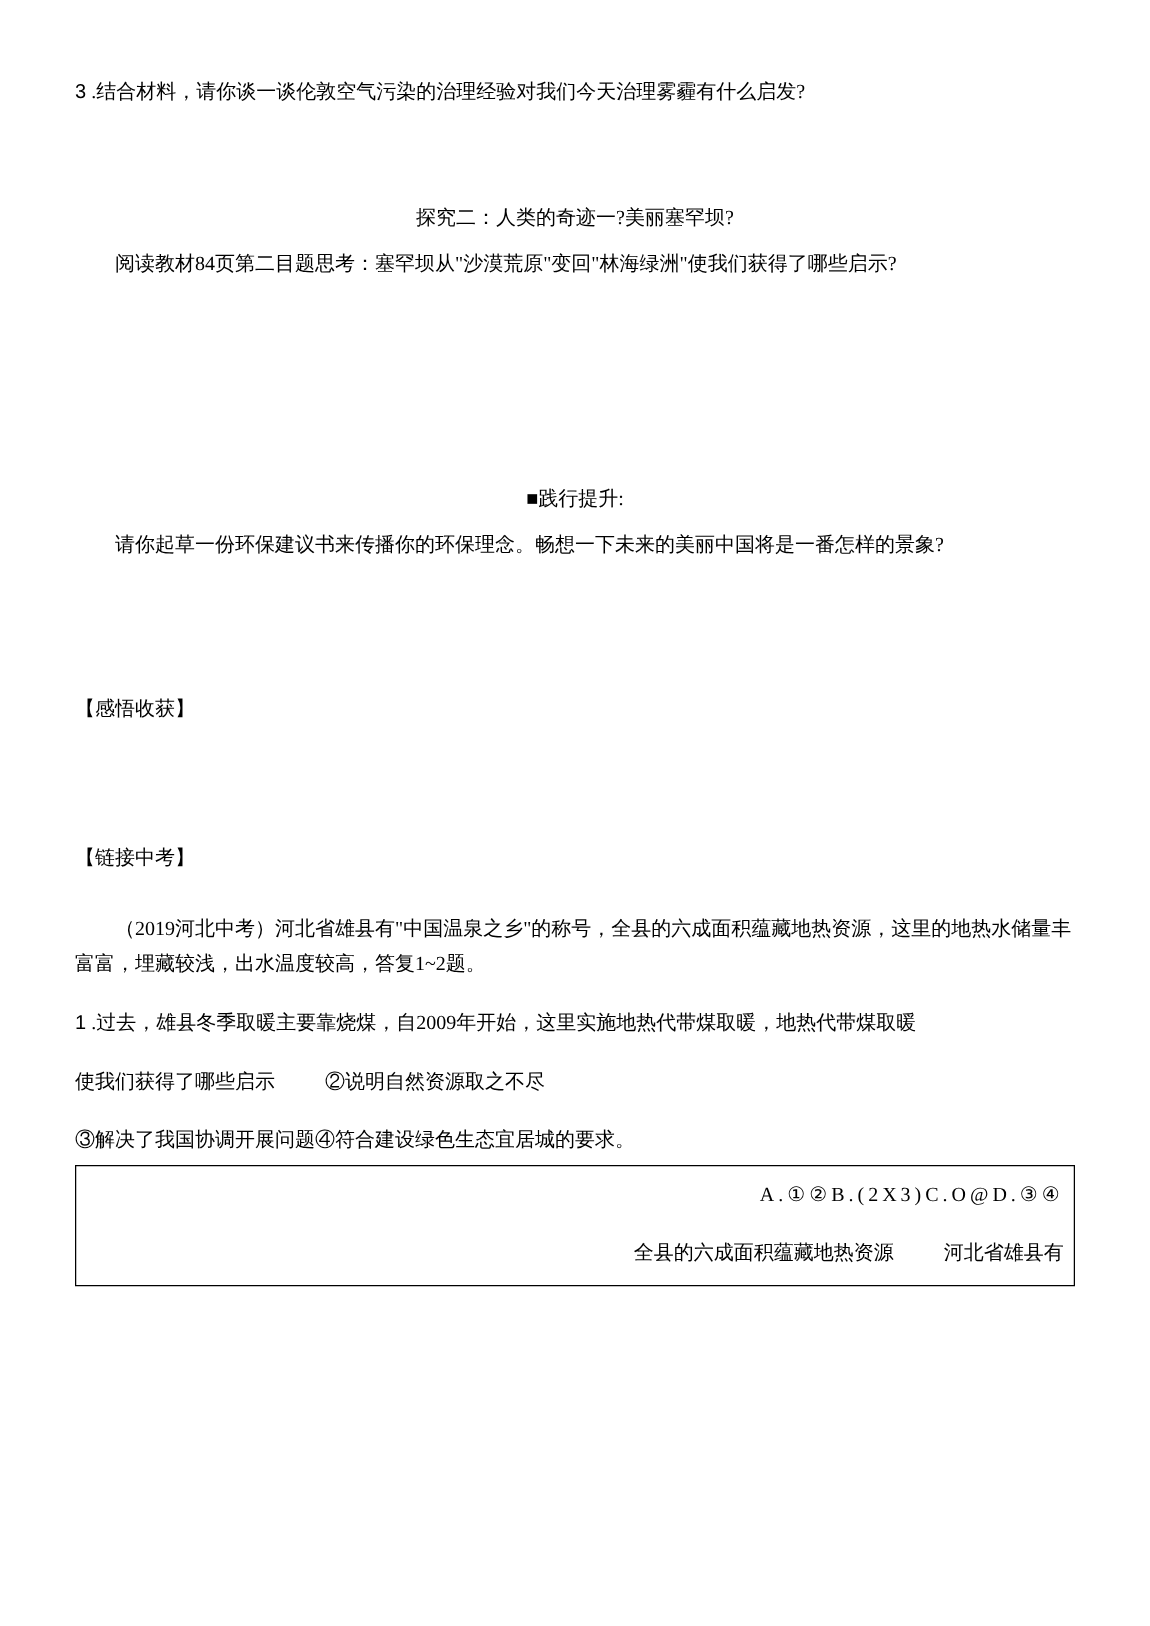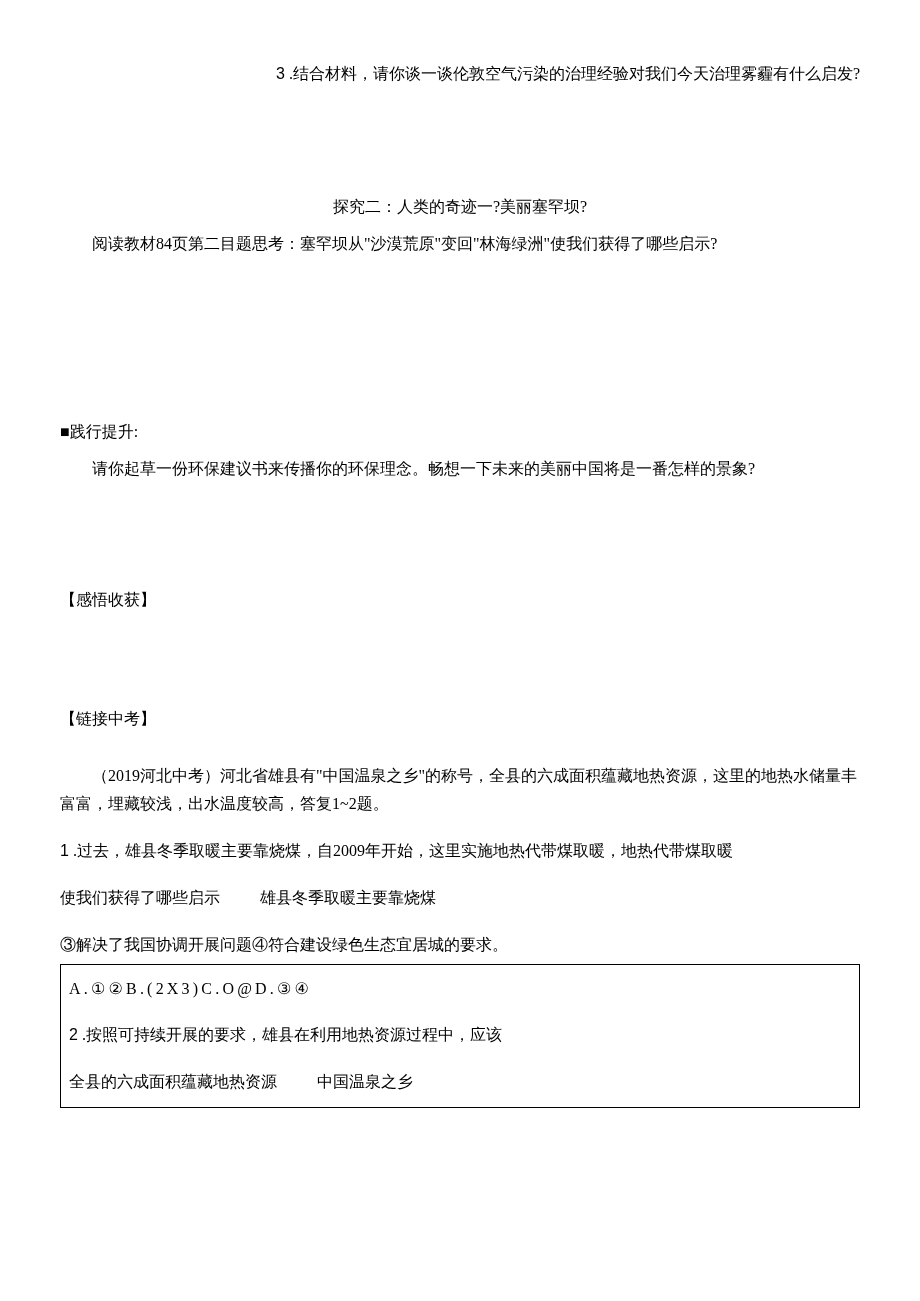--- a/index.html
+++ b/index.html
@@ -17,32 +17,32 @@
       padding: 60px 60px 40px 60px;
       line-height: 1.8;
     }
     .paragraph {
       margin-bottom: 8px;
     }
     .indent {
       text-indent: 2em;
     }
     .q3 {
-      margin-bottom: 104px;
-      text-align: right;
+      margin-bottom: 72px;
     }
     .tanjiu2 {
       margin-bottom: 8px;
       text-align: center;
     }
     .tanjiu2-body {
       margin-bottom: 160px;
     }
     .jianxing-title {
       margin-bottom: 8px;
+      text-align: center;
     }
     .jianxing-body {
       margin-bottom: 102px;
     }
     .ganwu {
       margin-bottom: 90px;
       margin-top: 40px;
     }
     .lianjie-title {
       margin-bottom: 28px;
@@ -56,20 +56,21 @@
     .q1-line2 {
       margin-bottom: 18px;
     }
     .q1-line3 {
       margin-bottom: 0;
     }
     .boxed {
       border: 1px solid #000000;
       padding: 10px 8px;
       margin-top: 4px;
+      text-align: right;
     }
     .box-line {
       margin-bottom: 18px;
     }
     .box-line:last-child {
       margin-bottom: 0;
     }
     .num-prefix {
       font-family: Arial, sans-serif;
     }
@@ -96,25 +97,22 @@
 
 <div class="paragraph ganwu">【感悟收获】</div>
 
 <div class="paragraph lianjie-title">【链接中考】</div>
 <div class="paragraph indent lianjie-intro">（2019河北中考）河北省雄县有"中国温泉之乡"的称号，全县的六成面积蕴藏地热资源，这里的地热水储量丰富富，埋藏较浅，出水温度较高，答复1~2题。</div>
 
 <div class="paragraph q1">
   <span class="num-prefix">1</span><span> .过去，雄县冬季取暖主要靠烧煤，自2009年开始，这里实施地热代带煤取暖，地热代带煤取暖</span>
 </div>
 <div class="paragraph q1-line2">
-  <span>使我们获得了哪些启示</span><span class="gap"></span><span>雄县冬季取暖主要靠烧煤</span>
+  <span>使我们获得了哪些启示</span><span class="gap"></span><span>②说明自然资源取之不尽</span>
 </div>
 <div class="paragraph q1-line3">③解决了我国协调开展问题④符合建设绿色生态宜居城的要求。</div>
 
 <div class="boxed">
   <div class="box-line wide">A.①②B.(2X3)C.O@D.③④</div>
   <div class="box-line">
-    <span class="num-prefix">2</span><span> .按照可持续开展的要求，雄县在利用地热资源过程中，应该</span>
-  </div>
-  <div class="box-line">
-    <span>全县的六成面积蕴藏地热资源</span><span class="gap"></span><span>中国温泉之乡</span>
+    <span>全县的六成面积蕴藏地热资源</span><span class="gap"></span><span>河北省雄县有</span>
   </div>
 </div>
 
 </body></html>

